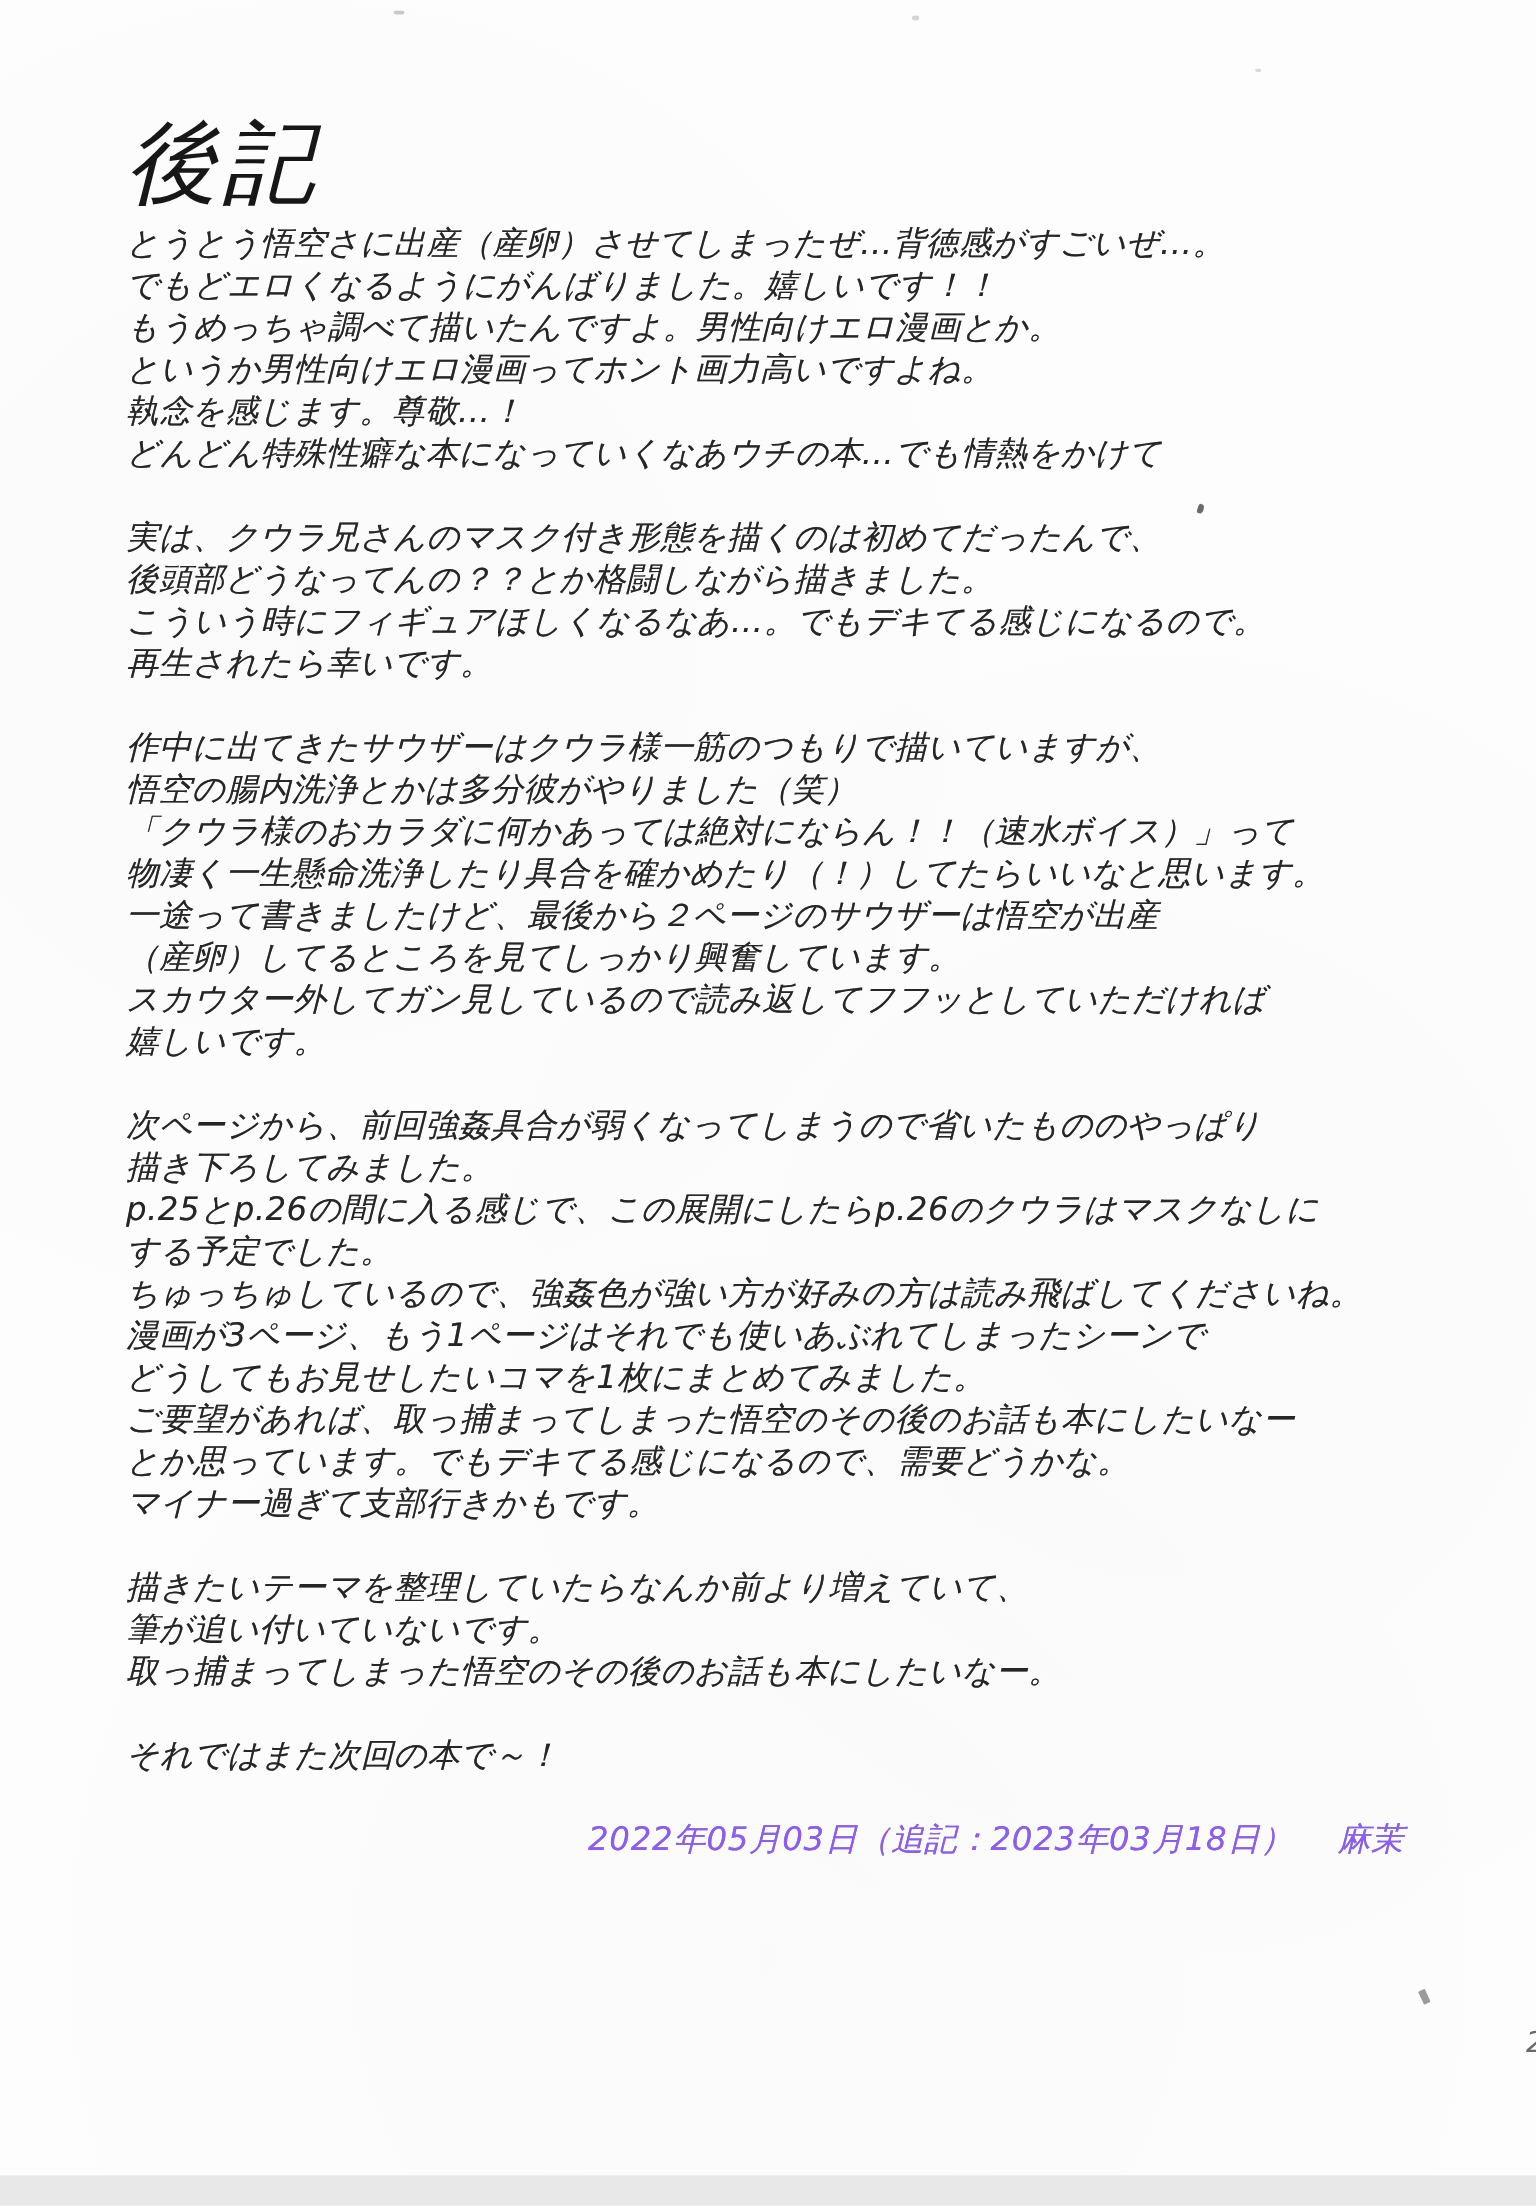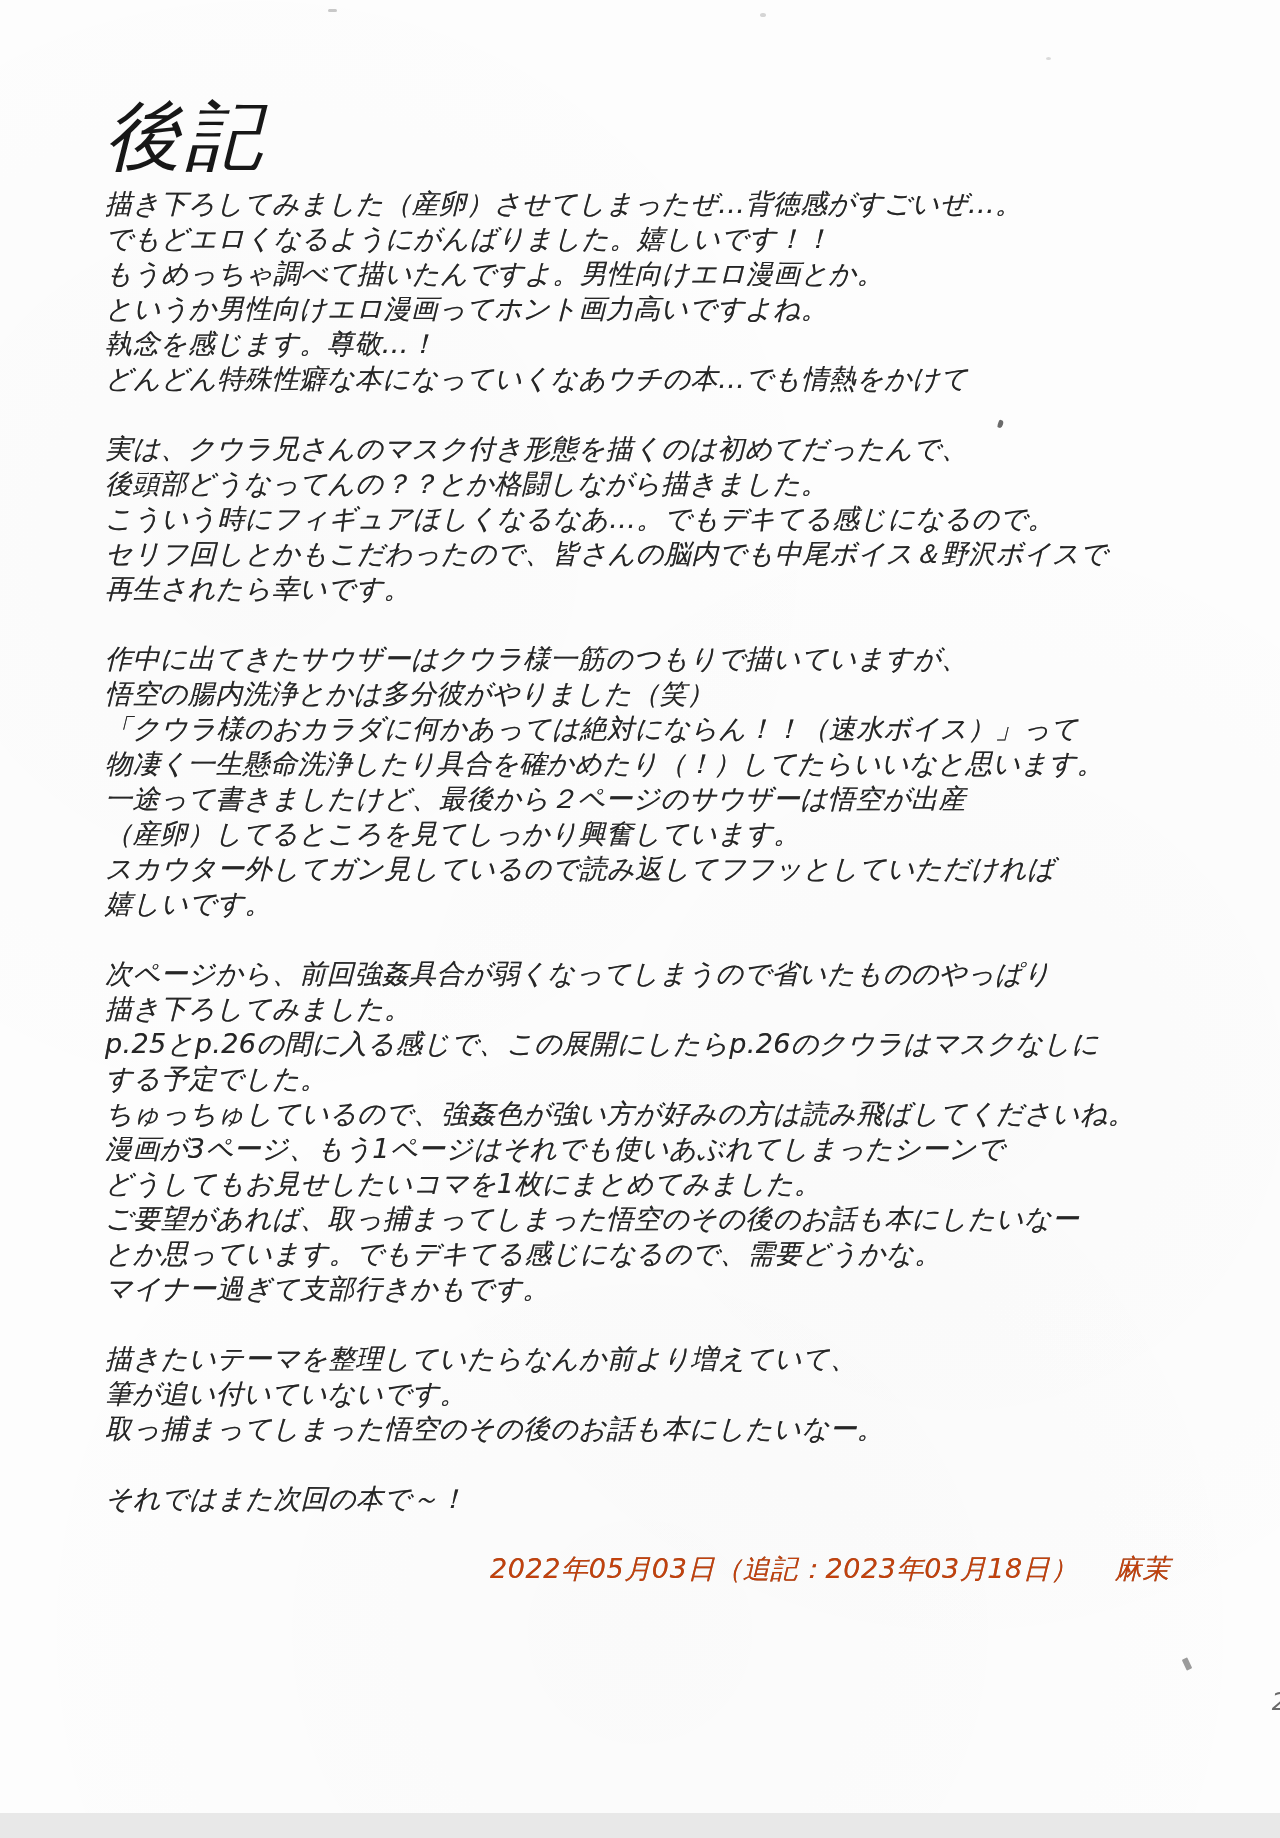--- a/index.html
+++ b/index.html
@@ -44,21 +44,21 @@
     
     text-shadow: 0 0 0.4px rgba(40,40,40,0.55);
   }
   .signature-line {
     font-size: 27px;
     line-height: 35px;
     letter-spacing: 0.6px;
     white-space: pre;
     padding-left: 385px;
     margin-top: 3px;
-    color: #c2410c;
+    color: #8b5cf6;
     text-shadow: 0 0 0.4px rgba(40,40,40,0.55);
   }
   .page-number {
     position: absolute;
     right: -7px;
     top: 1688px;
     font-size: 24px;
     color: #6a6a6a;
   }
   .speck {
@@ -86,32 +86,31 @@
 
 <div class="page">
   <div class="grain"></div>
 
   <div class="content">
     <h1 class="title">後記</h1>
 
     <div>
 
         <div class="paragraph">
-          <div class="line">描き下ろしてみました（産卵）させてしまったぜ…背徳感がすごいぜ…。</div>
+          <div class="line">とうとう悟空さに出産（産卵）させてしまったぜ…背徳感がすごいぜ…。</div>
           <div class="line">でもどエロくなるようにがんばりました。嬉しいです！！</div>
           <div class="line">もうめっちゃ調べて描いたんですよ。男性向けエロ漫画とか。</div>
           <div class="line">というか男性向けエロ漫画ってホント画力高いですよね。</div>
           <div class="line">執念を感じます。尊敬…！</div>
           <div class="line">どんどん特殊性癖な本になっていくなあウチの本…でも情熱をかけて</div>
         </div>
         <div class="paragraph">
           <div class="line">実は、クウラ兄さんのマスク付き形態を描くのは初めてだったんで、</div>
           <div class="line">後頭部どうなってんの？？とか格闘しながら描きました。</div>
           <div class="line">こういう時にフィギュアほしくなるなあ…。でもデキてる感じになるので。</div>
-          <div class="line">セリフ回しとかもこだわったので、皆さんの脳内でも中尾ボイス＆野沢ボイスで</div>
           <div class="line">再生されたら幸いです。</div>
         </div>
         <div class="paragraph">
           <div class="line">作中に出てきたサウザーはクウラ様一筋のつもりで描いていますが、</div>
           <div class="line">悟空の腸内洗浄とかは多分彼がやりました（笑）</div>
           <div class="line">「クウラ様のおカラダに何かあっては絶対にならん！！（速水ボイス）」って</div>
           <div class="line">物凄く一生懸命洗浄したり具合を確かめたり（！）してたらいいなと思います。</div>
           <div class="line">一途って書きましたけど、最後から２ページのサウザーは悟空が出産</div>
           <div class="line">（産卵）してるところを見てしっかり興奮しています。</div>
           <div class="line">スカウター外してガン見しているので読み返してフフッとしていただければ</div>

